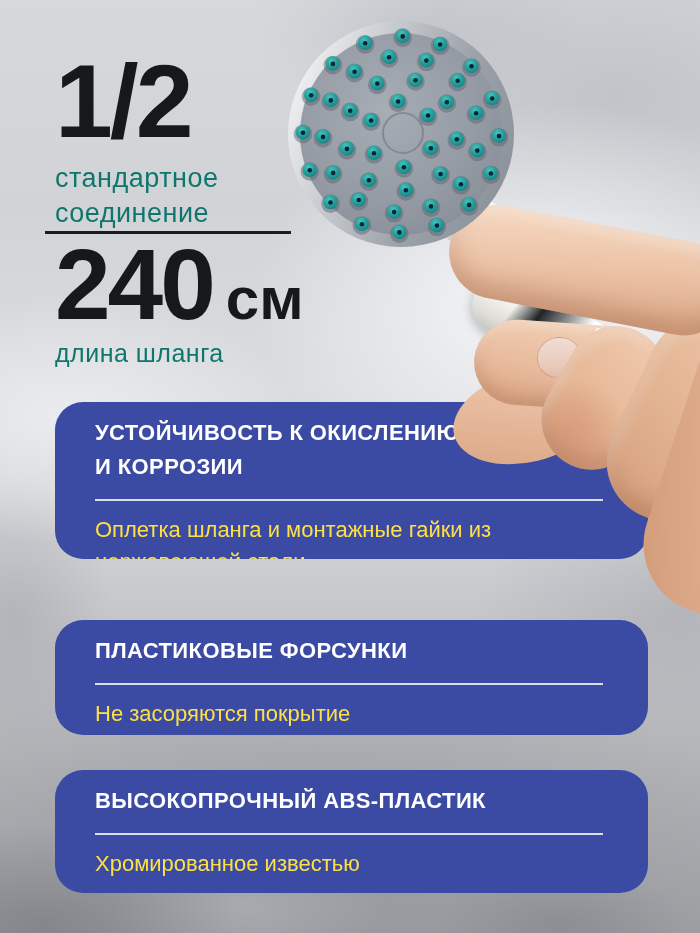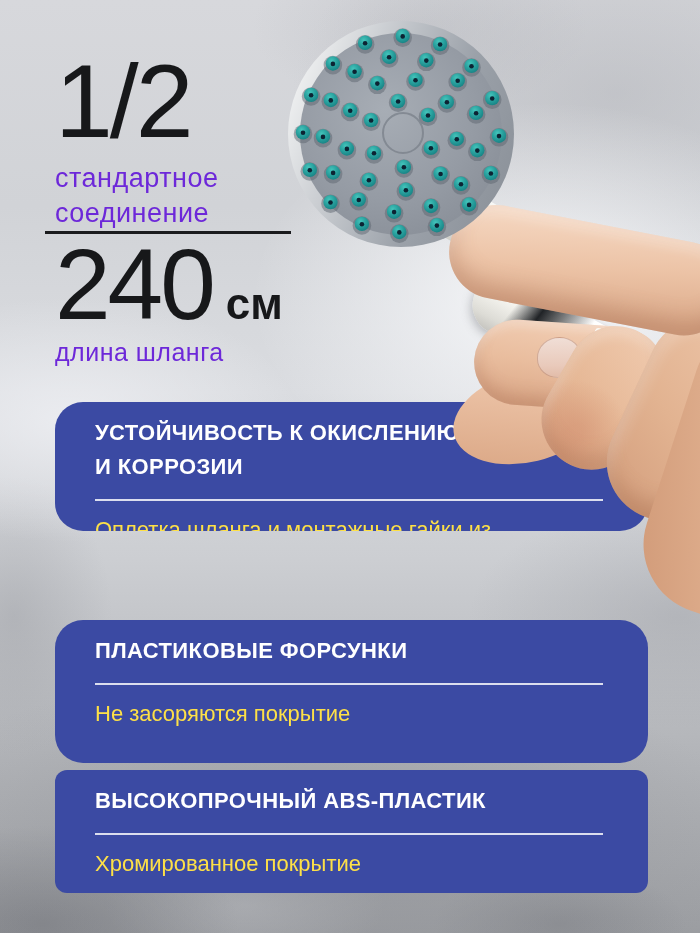--- a/index.html
+++ b/index.html
@@ -19,39 +19,39 @@
       radial-gradient(ellipse 300px 160px at 97% 66%, rgba(158,160,166,0.45), rgba(158,160,166,0) 70%),
       radial-gradient(ellipse 620px 240px at 45% 90%, rgba(140,142,148,0.50), rgba(140,142,148,0) 72%),
       radial-gradient(ellipse 280px 140px at 6% 99%, rgba(110,112,118,0.55), rgba(110,112,118,0) 70%),
       radial-gradient(ellipse 200px 90px at 35% 97%, rgba(196,198,202,0.55), rgba(196,198,202,0) 70%),
       radial-gradient(ellipse 180px 80px at 80% 99%, rgba(120,122,128,0.45), rgba(120,122,128,0) 70%),
       radial-gradient(ellipse 140px 200px at 2% 66%, rgba(150,152,158,0.40), rgba(150,152,158,0) 70%),
       linear-gradient(180deg,#d7d8dc 0%, #d1d3d7 22%, #dadce0 42%, #cccED2 60%, #b6b8bc 78%, #a6a8ac 92%, #9b9da1 100%);
   }
   
   .spec { position:absolute; z-index:1; color:#17181a; }
-  .spec-value { font-weight:normal; letter-spacing:-3px; line-height:0.95; }
+  .spec-value { font-weight:bold; letter-spacing:-3px; line-height:0.95; }
   .spec1 { left:55px; top:52px; }
   .spec1 .spec-value { font-size:104px; }
-  .spec-label { font-size:27px; line-height:1.3; margin-top:10px; white-space:pre-line; color:#6d28d9; letter-spacing:0.5px; }
+  .spec-label { font-size:27px; line-height:1.3; margin-top:10px; white-space:pre-line; color:#0f766e; letter-spacing:0.5px; }
   .spec-divider { position:absolute; z-index:1; left:45px; top:231px; width:246px; height:3px; background:#1a1b1d; }
   .spec2 { left:55px; top:237px; }
   .spec2 .value-row { display:flex; align-items:baseline; }
   .spec2 .spec-value { font-size:100px; }
-  .spec-unit { font-size:44px; font-weight:bold; margin-left:13px; letter-spacing:0;margin-top:23px; }
+  .spec-unit { font-size:60px; font-weight:bold; margin-left:13px; letter-spacing:0;margin-top:23px; }
   .spec2 .spec-label { font-size:25px; margin-top:4px; }
   
   .card {
     position:absolute; z-index:2; left:55px; width:593px;
     background:var(--card-blue,#3b4aa3); border-radius:28px;
     padding:14px 40px; box-sizing:border-box; overflow:hidden; color:#fff;
   }
-  .card1 { top:402px; height:129px; }
-  .card2 { top:620px; height:143px; }
-  .card3 { top:770px; height:123px;border-radius:12px; }
+  .card1 { top:402px; height:157px; }
+  .card2 { top:620px; height:115px; }
+  .card3 { top:770px; height:123px; }
   .feature-title { font-size:22px; font-weight:bold; letter-spacing:0.4px; line-height:1.55; white-space:pre-line; }
   .feature-divider { height:2px; background:rgba(255,255,255,0.82); margin:15px 0 13px 0; width:100%; max-width:508px; }
   .feature-desc { font-size:22px; font-weight:normal; line-height:1.44; white-space:pre-line; color:#fde047; }
   
   .handle-neck {
     position:absolute; z-index:3; left:443px; top:203px; width:86px; height:54px;
     transform:rotate(30deg); border-radius:10px;
     background:linear-gradient(180deg,#f8f9f7 0%,#e9e9e5 55%,#cfcfca 100%);
   }
   .handle {
@@ -146,21 +146,21 @@
 
   <div class="card card2">
     <div class="feature-title">ПЛАСТИКОВЫЕ ФОРСУНКИ</div>
     <div class="feature-divider"></div>
     <div class="feature-desc">Не засоряются покрытие</div>
   </div>
 
   <div class="card card3">
     <div class="feature-title">ВЫСОКОПРОЧНЫЙ ABS-ПЛАСТИК</div>
     <div class="feature-divider"></div>
-    <div class="feature-desc">Хромированное покрытие</div>
+    <div class="feature-desc">Хромированное известью</div>
   </div>
 
   <div class="handle-neck"></div>
   <div class="handle"></div>
 
   <div class="skin thumb-base"></div>
   <div class="skin thumb"></div>
   <div class="skin thumb-nail"></div>
   <div class="handle-sliver"></div>
   <div class="skin fingertip-middle"></div>

